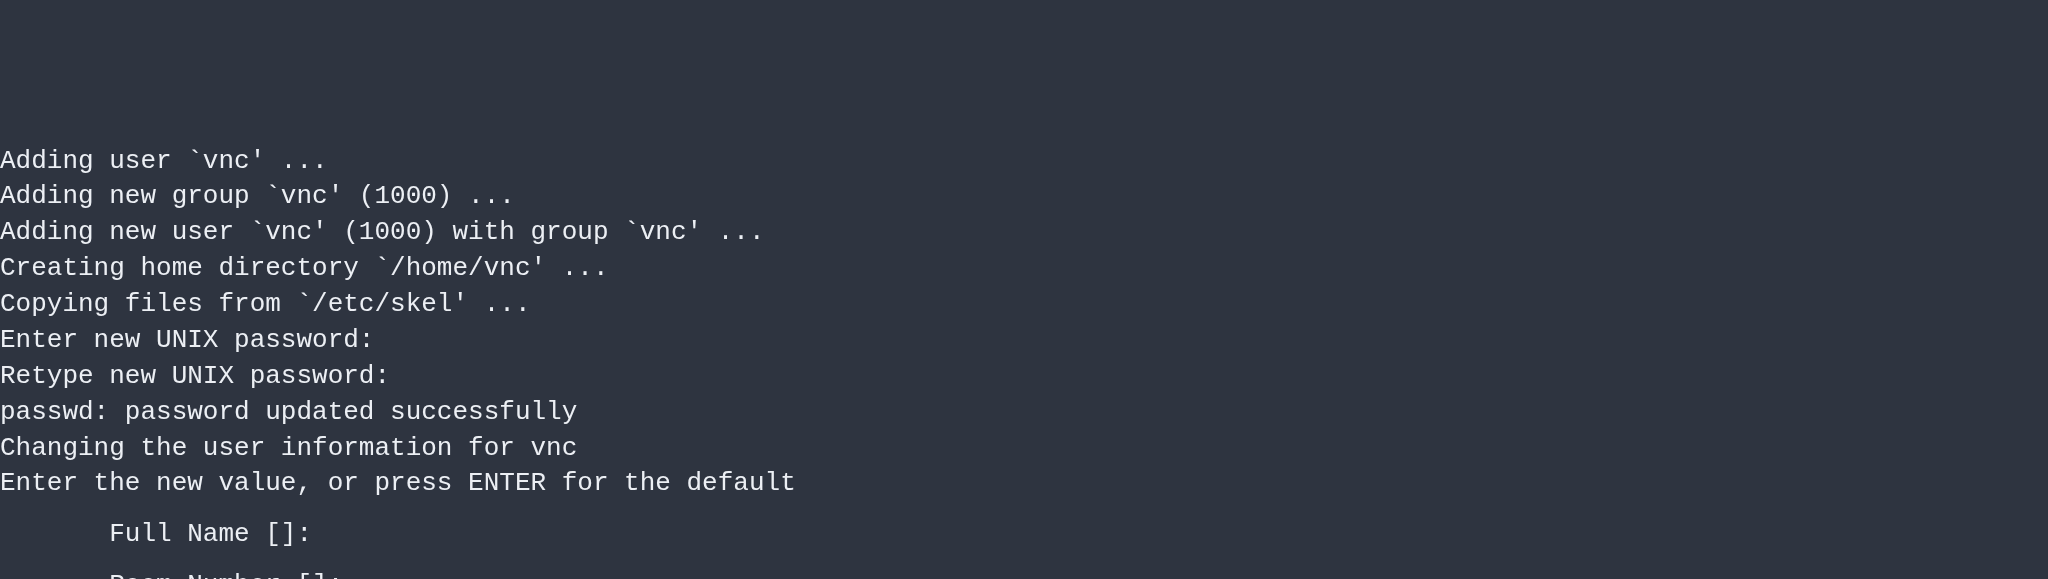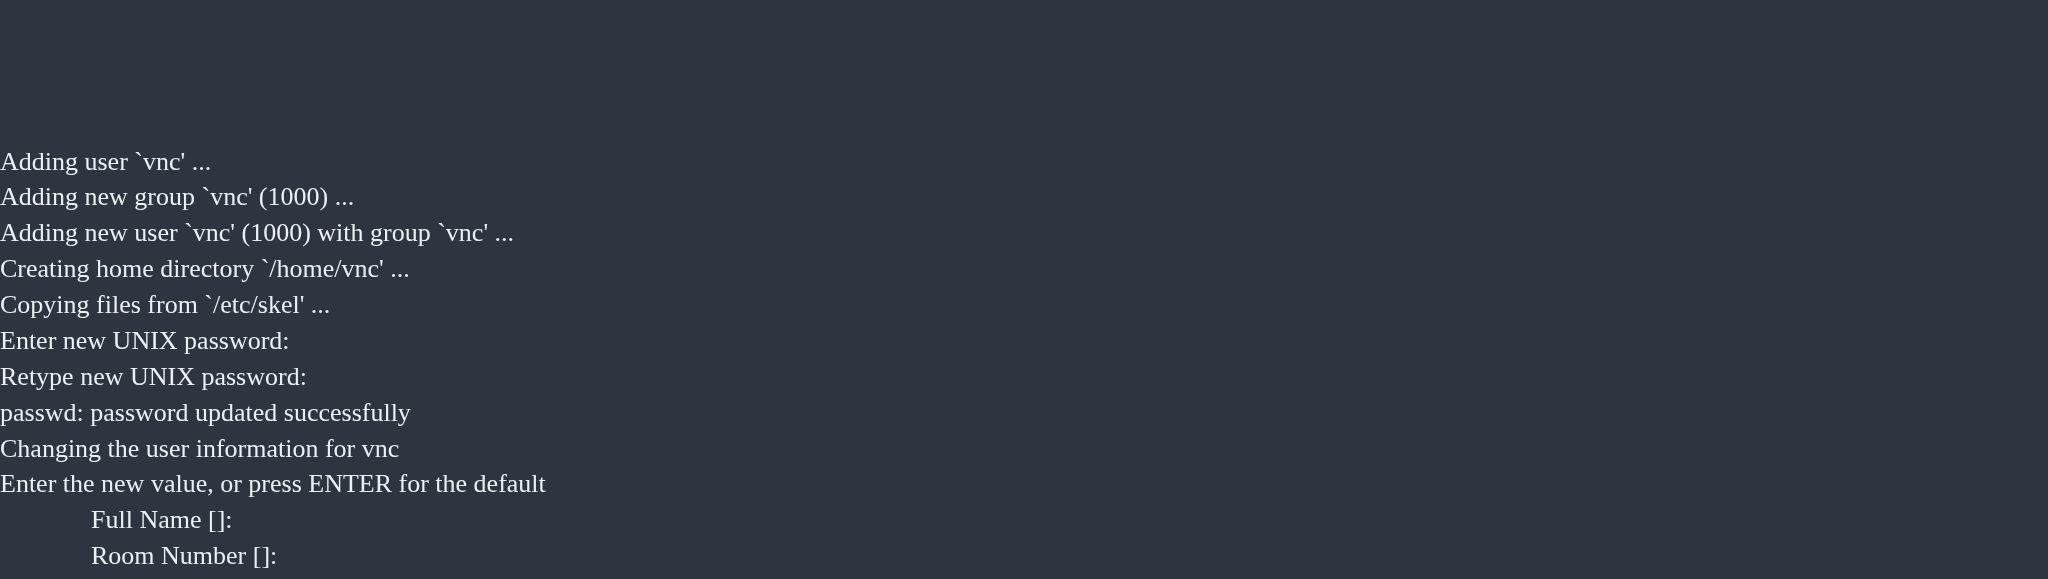--- a/index.html
+++ b/index.html
@@ -17,24 +17,24 @@
       width: 2048px;
       height: 579px;
       overflow: hidden;
       white-space: pre;
     }
     .terminal {
       padding: 0;
     }
     .line {
       display: block;
-      font-family: Liberation Serif, serif;
     }
     .indent {
       padding-left: 7ch;
+      margin-top: 15px;
     }
   </style>
 </head>
 <body>
 
 
 
 <div class="terminal"><span class="line">Adding user `vnc' ...</span><span class="line">Adding new group `vnc' (1000) ...</span><span class="line">Adding new user `vnc' (1000) with group `vnc' ...</span><span class="line">Creating home directory `/home/vnc' ...</span><span class="line">Copying files from `/etc/skel' ...</span><span class="line">Enter new UNIX password:</span><span class="line">Retype new UNIX password:</span><span class="line">passwd: password updated successfully</span><span class="line">Changing the user information for vnc</span><span class="line">Enter the new value, or press ENTER for the default</span><span class="line indent">Full Name []:</span><span class="line indent">Room Number []:</span><span class="line indent">Work Phone []:</span></div>
 
 

